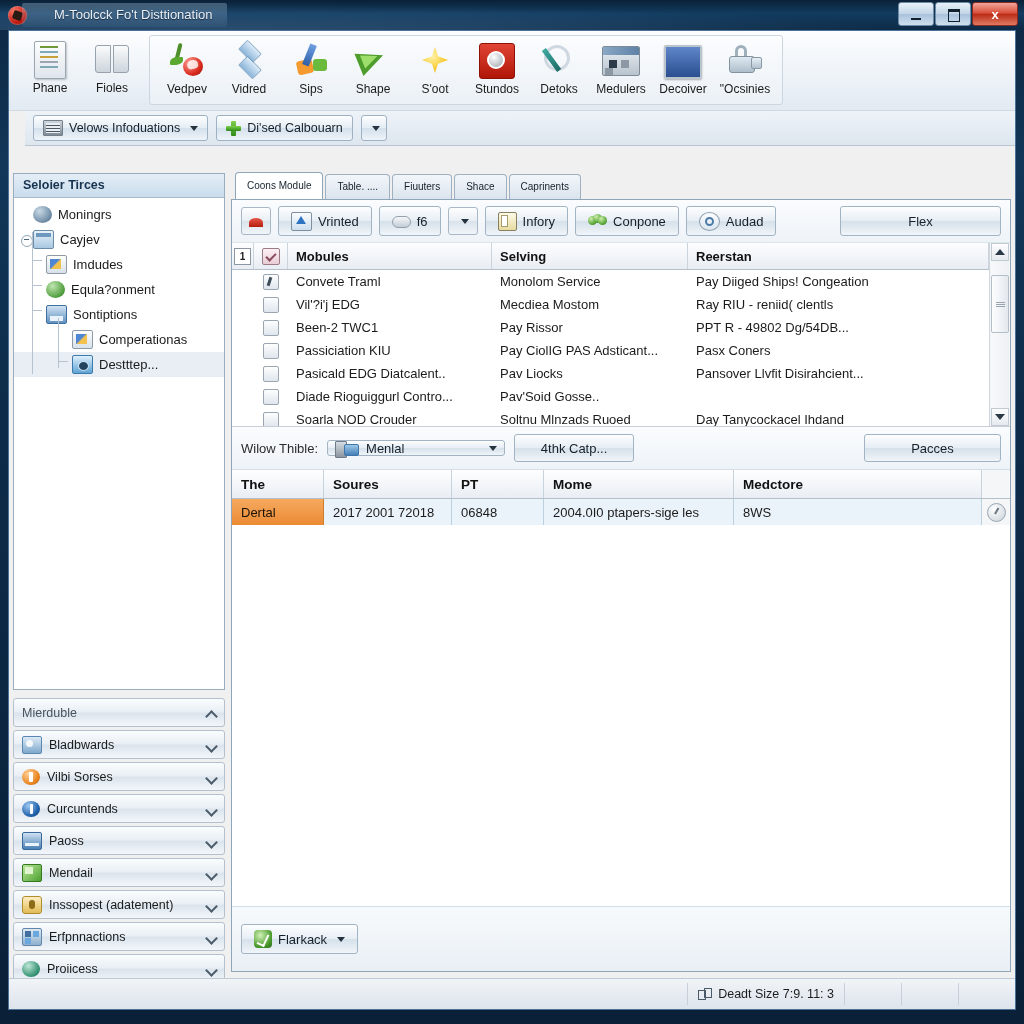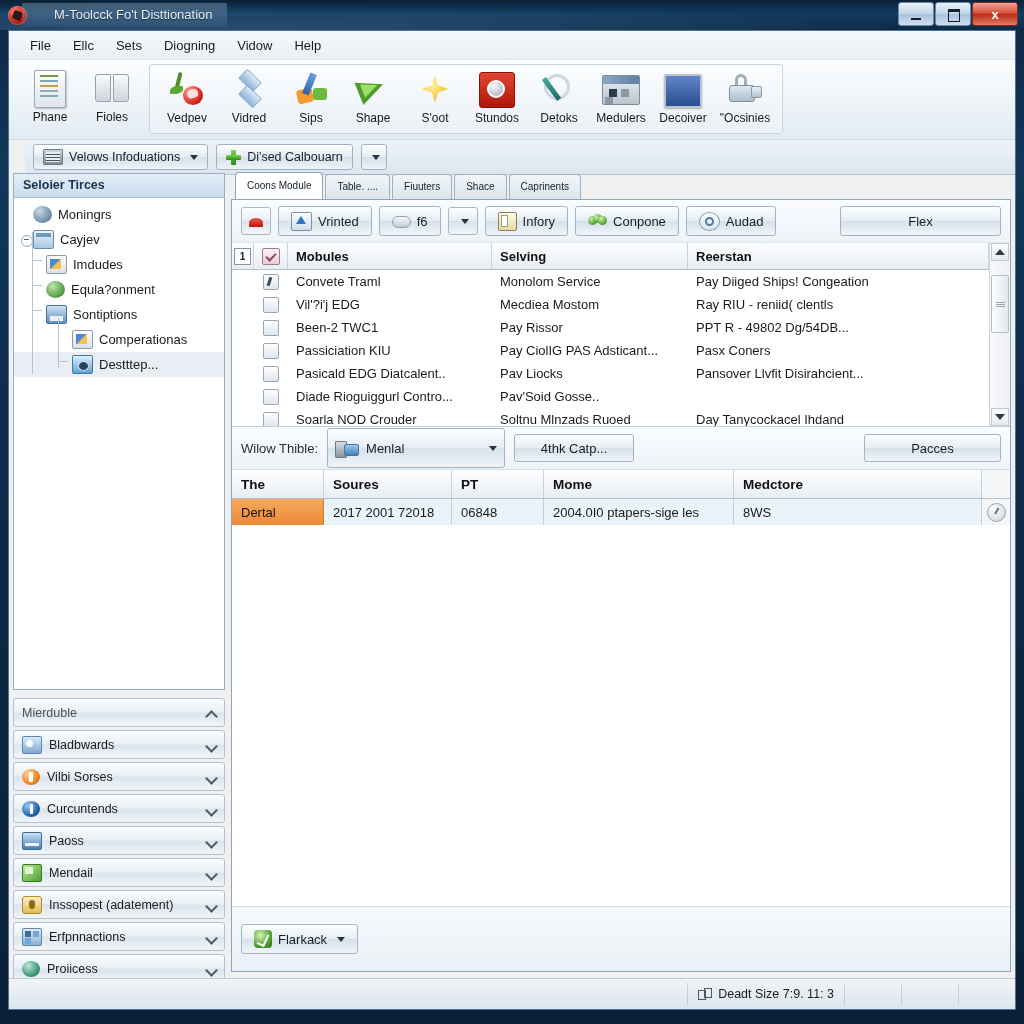--- a/index.html
+++ b/index.html
@@ -355,21 +355,21 @@
   .vs-thumb:after{content:"";position:absolute;left:4px;top:26px;width:9px;height:5px;
     background:repeating-linear-gradient(180deg,#9aa5af 0 1px,transparent 1px 2px);}
 
   
   .midbar{
     height:42px;display:flex;align-items:center;gap:9px;padding:0 9px;flex:0 0 auto;
     background:linear-gradient(180deg,#fafcfe,#eef3f8);border-bottom:1px solid #d5dee6;
   }
   .midlabel{font-size:13px;color:#2b2b2b;}
   .combo{
-    width:178px;height:40px;display:flex;align-items:center;gap:7px;padding:0 7px;
+    width:178px;height:16px;display:flex;align-items:center;gap:7px;padding:0 7px;
     border:1px solid #a2b4c4;border-radius:3px;box-sizing:border-box;
     background:linear-gradient(180deg,#fdfefe 0%,#e7eef5 48%,#d6e1ea 52%,#f0f5f9 100%);
     font-size:13px;color:#15202b;cursor:default;
   }
   .combo .caret{margin-left:auto;}
   .ic-combo{width:24px;height:15px;position:relative;flex:0 0 auto;}
   .ic-combo:before{content:"";position:absolute;left:0;top:0;width:10px;height:15px;border:1px solid #6f7c88;
     background:linear-gradient(180deg,#d6dde3,#8b959f);border-radius:1px;}
   .ic-combo:after{content:"";position:absolute;right:0;top:3px;width:13px;height:10px;border:1px solid #3f75a8;
     background:linear-gradient(180deg,#9fc8ea,#447fb6);border-radius:2px;}
@@ -443,28 +443,20 @@
           <span class="maxsq"></span>
         </div>
       <div class="wbtn close">
           <span class="g">x</span>
         </div>
     </div>
   </div>
 
   <div id="client">
 
-    <div id="menubar">
-      <div class="menu-item">File</div>
-      <div class="menu-item">Ellc</div>
-      <div class="menu-item">Sets</div>
-      <div class="menu-item">Diogning</div>
-      <div class="menu-item">Vidow</div>
-      <div class="menu-item">Help</div>
-    </div>
 
     <div id="ribbon">
       <div class="rgroup">
         <div class="rbtn">
           <div class="ricon">
               <div class="ic-doc"></div>
             </div>
           <div class="lbl">Phane</div>
         </div>
         <div class="rbtn">

